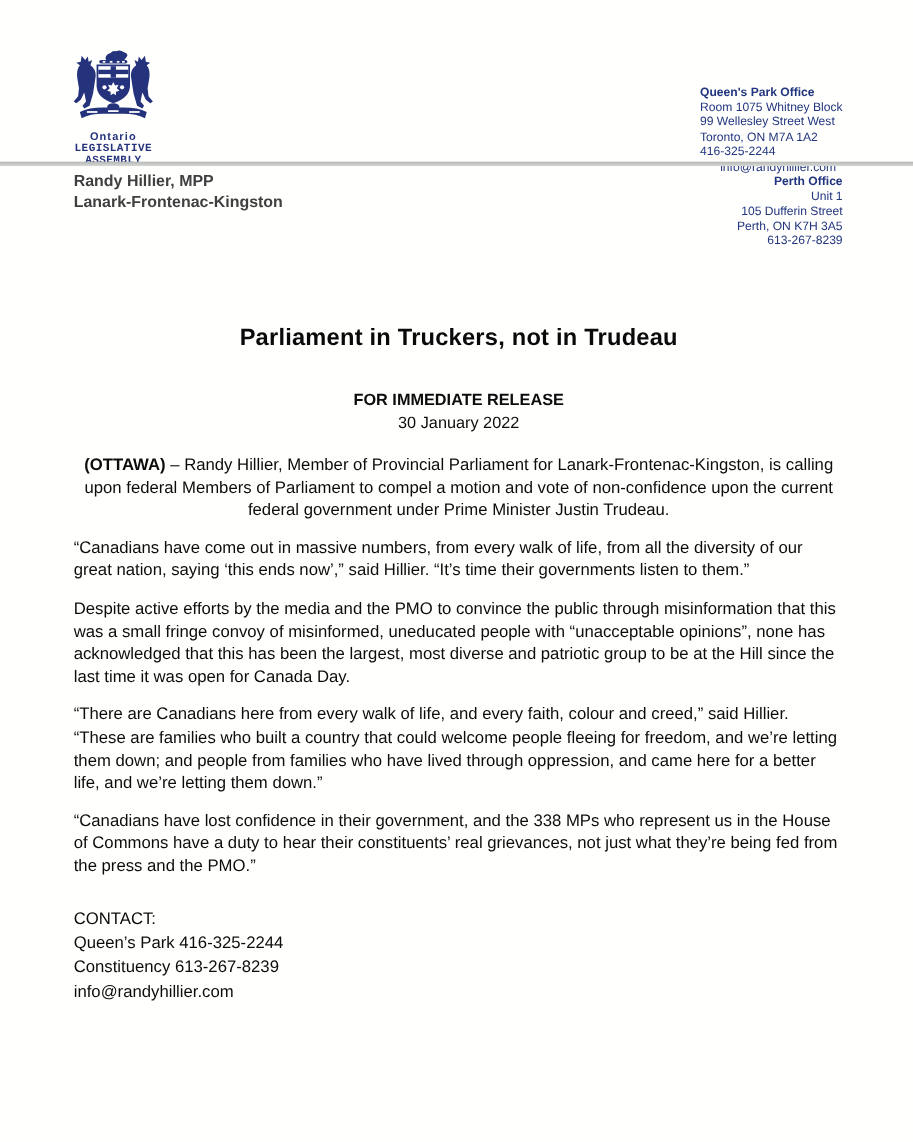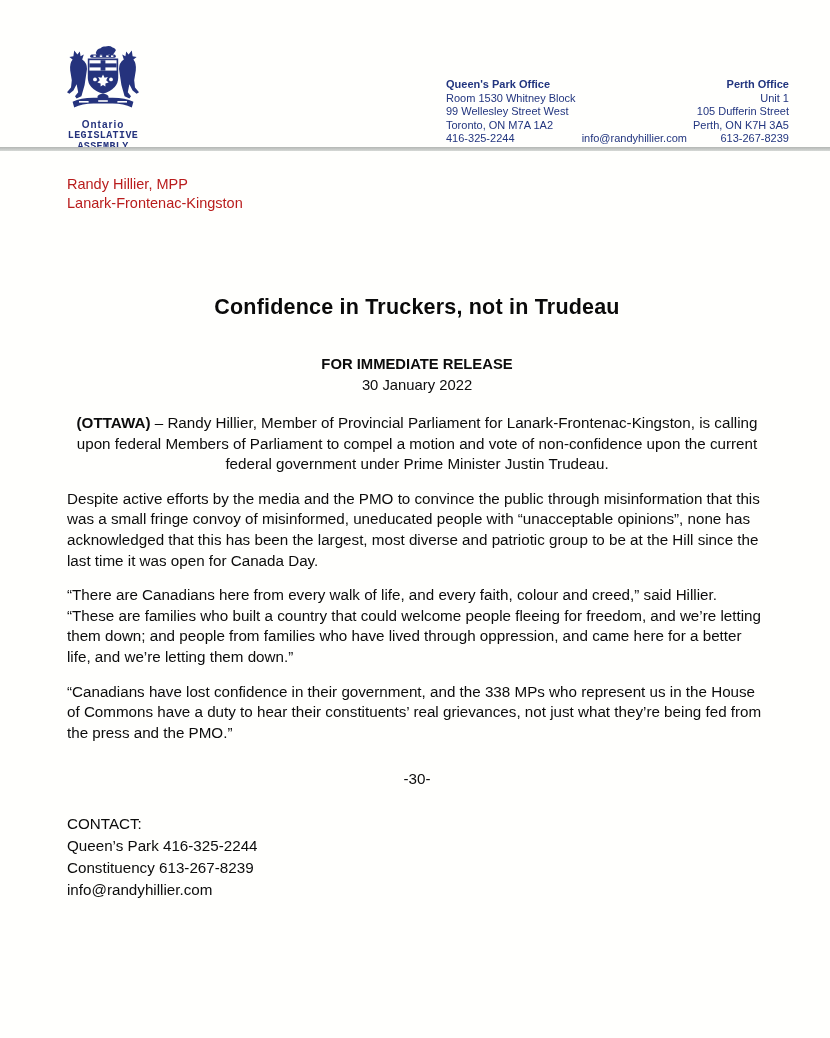--- a/index.html
+++ b/index.html
@@ -15,34 +15,34 @@
   .logo{
     position:absolute;left:60px;top:44px;width:86px;
     text-align:center;color:#25337d;
   }
   .logo svg{display:block;margin:0 auto;}
   .logo .org{font-size:10px;font-weight:bold;letter-spacing:1px;margin-top:1px;}
   .logo .asm{font-size:10px;font-weight:bold;line-height:11px;letter-spacing:.4px;font-family:Liberation Mono, monospace;}
   .contacts{
     position:absolute;left:446px;top:78px;right:64px;
     display:flex;justify-content:space-between;align-items:flex-end;
-    color:#22357f;font-size:11px;line-height:13.5px;
+    color:#22357f;font-size:11px;line-height:13.5px;flex-direction:column;
   }
   .contacts .col{white-space:nowrap;}
   .contacts .col.right{text-align:right;}
   .contacts .office-title{font-weight:bold;}
   .contacts .email{padding:0 6px;}
   .divider{
     position:absolute;left:0;top:147px;width:830px;height:4px;
     background:linear-gradient(#b4b7b4,#d6d9d6);
     border:0;
   }
   .sender{
-    position:absolute;left:67px;top:175px;
-    color:#b91c1c;font-weight:normal;font-size:14.5px;line-height:18.5px;
+    position:absolute;left:67px;top:156px;
+    color:#404040;font-weight:bold;font-size:14.5px;line-height:18.5px;
   }
   
   .content{
     position:absolute;left:67px;top:295px;width:700px;
     color:#0c0c0c;
   }
   .headline{
     margin:0;text-align:center;
     font-size:21.5px;font-weight:bold;color:#0a0a0a;
     letter-spacing:.2px;
@@ -99,21 +99,21 @@
       <rect x="68" y="71" width="12" height="2" fill="#ffffff"></rect>
     </svg>
     <div class="org">Ontario</div>
     <div class="asm">LEGISLATIVE</div>
     <div class="asm">ASSEMBLY</div>
   </div>
 
   <div class="contacts">
     <div class="col">
       <div class="office-title">Queen's Park Office</div>
-      <div>Room 1530 Whitney Block</div>
+      <div>Room 1075 Whitney Block</div>
       <div>99 Wellesley Street West</div>
       <div>Toronto, ON M7A 1A2</div>
       <div>416-325-2244</div>
     </div>
     <div class="col email">info@randyhillier.com</div>
     <div class="col right">
       <div class="office-title">Perth Office</div>
       <div>Unit 1</div>
       <div>105 Dufferin Street</div>
       <div>Perth, ON K7H 3A5</div>
@@ -122,35 +122,35 @@
   </div>
 
   <div class="divider"></div>
 
   <div class="sender">
     <div>Randy Hillier, MPP</div>
     <div>Lanark-Frontenac-Kingston</div>
   </div>
 
   <div class="content">
-    <h1 class="headline">Confidence in Truckers, not in Trudeau</h1>
+    <h1 class="headline">Parliament in Truckers, not in Trudeau</h1>
 
     <div class="release-info">
       <div class="label">FOR IMMEDIATE RELEASE</div>
       <div>30 January 2022</div>
     </div>
 
     <div class="body-text">
       <p><strong>(OTTAWA)</strong><span> – Randy Hillier, Member of Provincial Parliament for Lanark-Frontenac-Kingston, is calling upon federal Members of Parliament to compel a motion and vote of non-confidence upon the current federal government under Prime Minister Justin Trudeau.</span></p>
+      <p>“Canadians have come out in massive numbers, from every walk of life, from all the diversity of our great nation, saying ‘this ends now’,” said Hillier. “It’s time their governments listen to them.”</p>
       <p>Despite active efforts by the media and the PMO to convince the public through misinformation that this was a small fringe convoy of misinformed, uneducated people with “unacceptable opinions”, none has acknowledged that this has been the largest, most diverse and patriotic group to be at the Hill since the last time it was open for Canada Day.</p>
       <p>“There are Canadians here from every walk of life, and every faith, colour and creed,” said Hillier. “These are families who built a country that could welcome people fleeing for freedom, and we’re letting them down; and people from families who have lived through oppression, and came here for a better life, and we’re letting them down.”</p>
       <p>“Canadians have lost confidence in their government, and the 338 MPs who represent us in the House of Commons have a duty to hear their constituents’ real grievances, not just what they’re being fed from the press and the PMO.”</p>
     </div>
 
-    <div class="end-mark">-30-</div>
 
     <div class="contact-block">
       <div>CONTACT:</div>
       <div>Queen’s Park 416-325-2244</div>
       <div>Constituency 613-267-8239</div>
       <div>info@randyhillier.com</div>
     </div>
   </div>
 
 </div>

